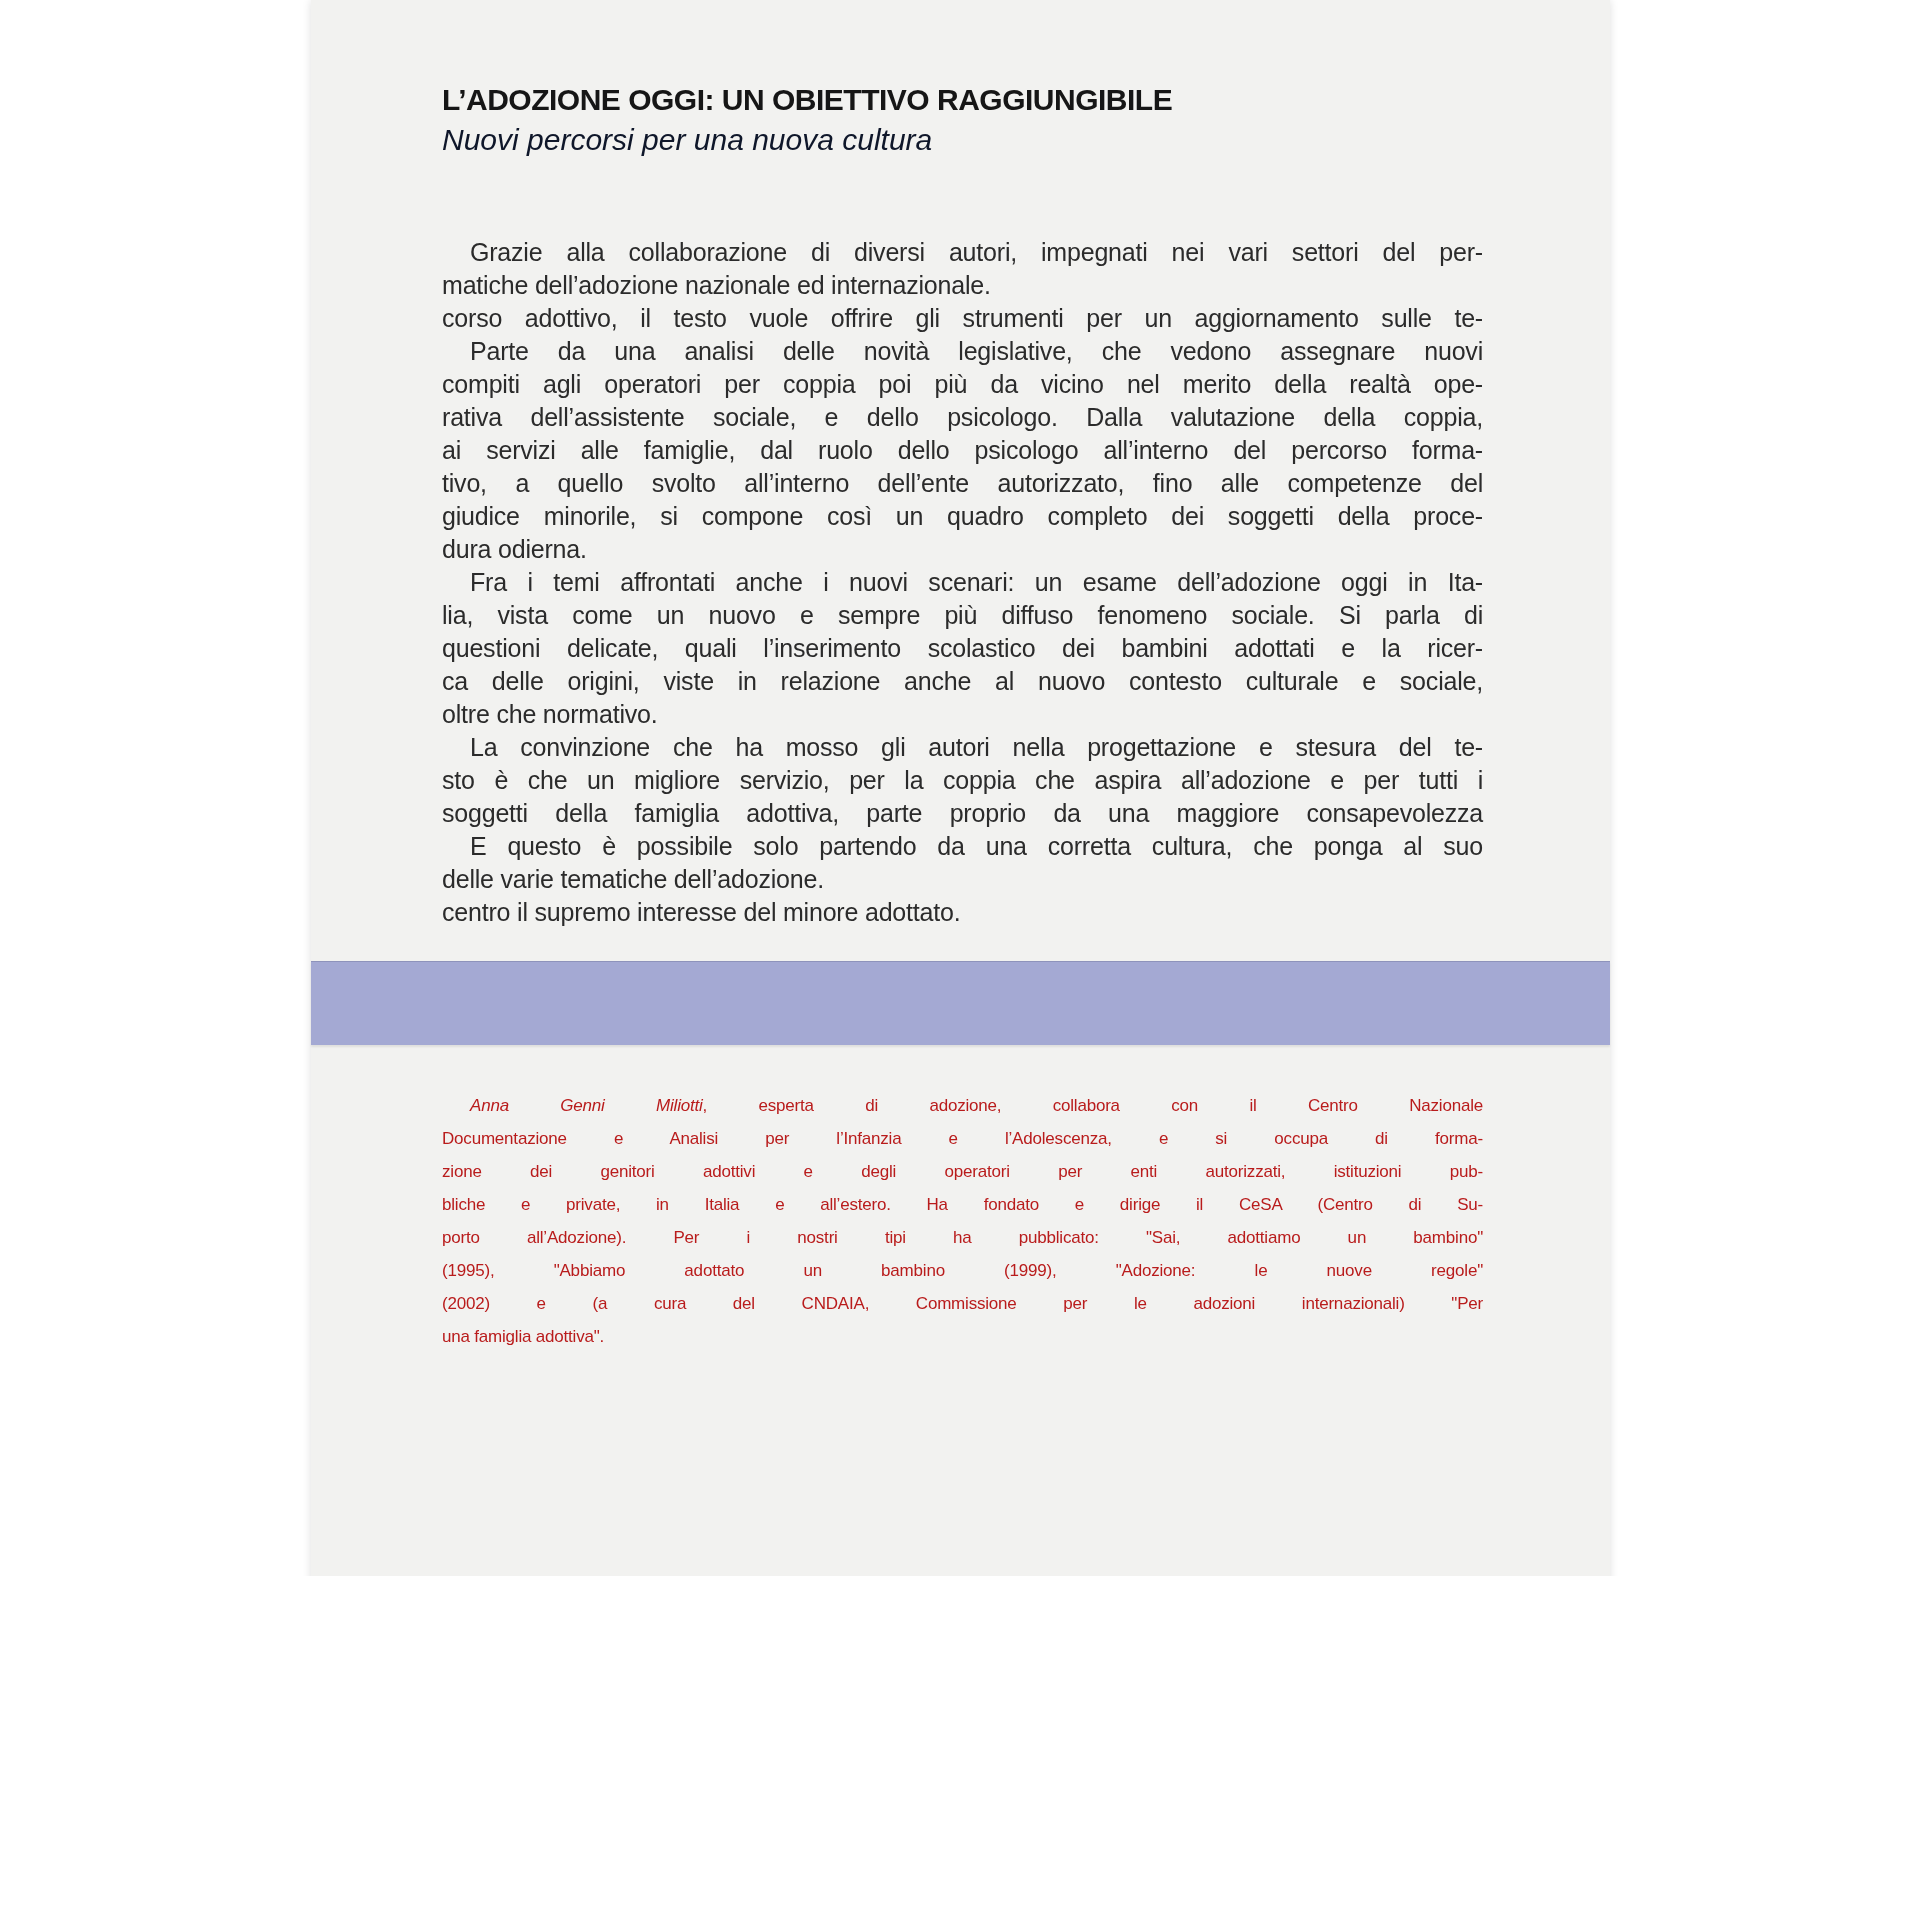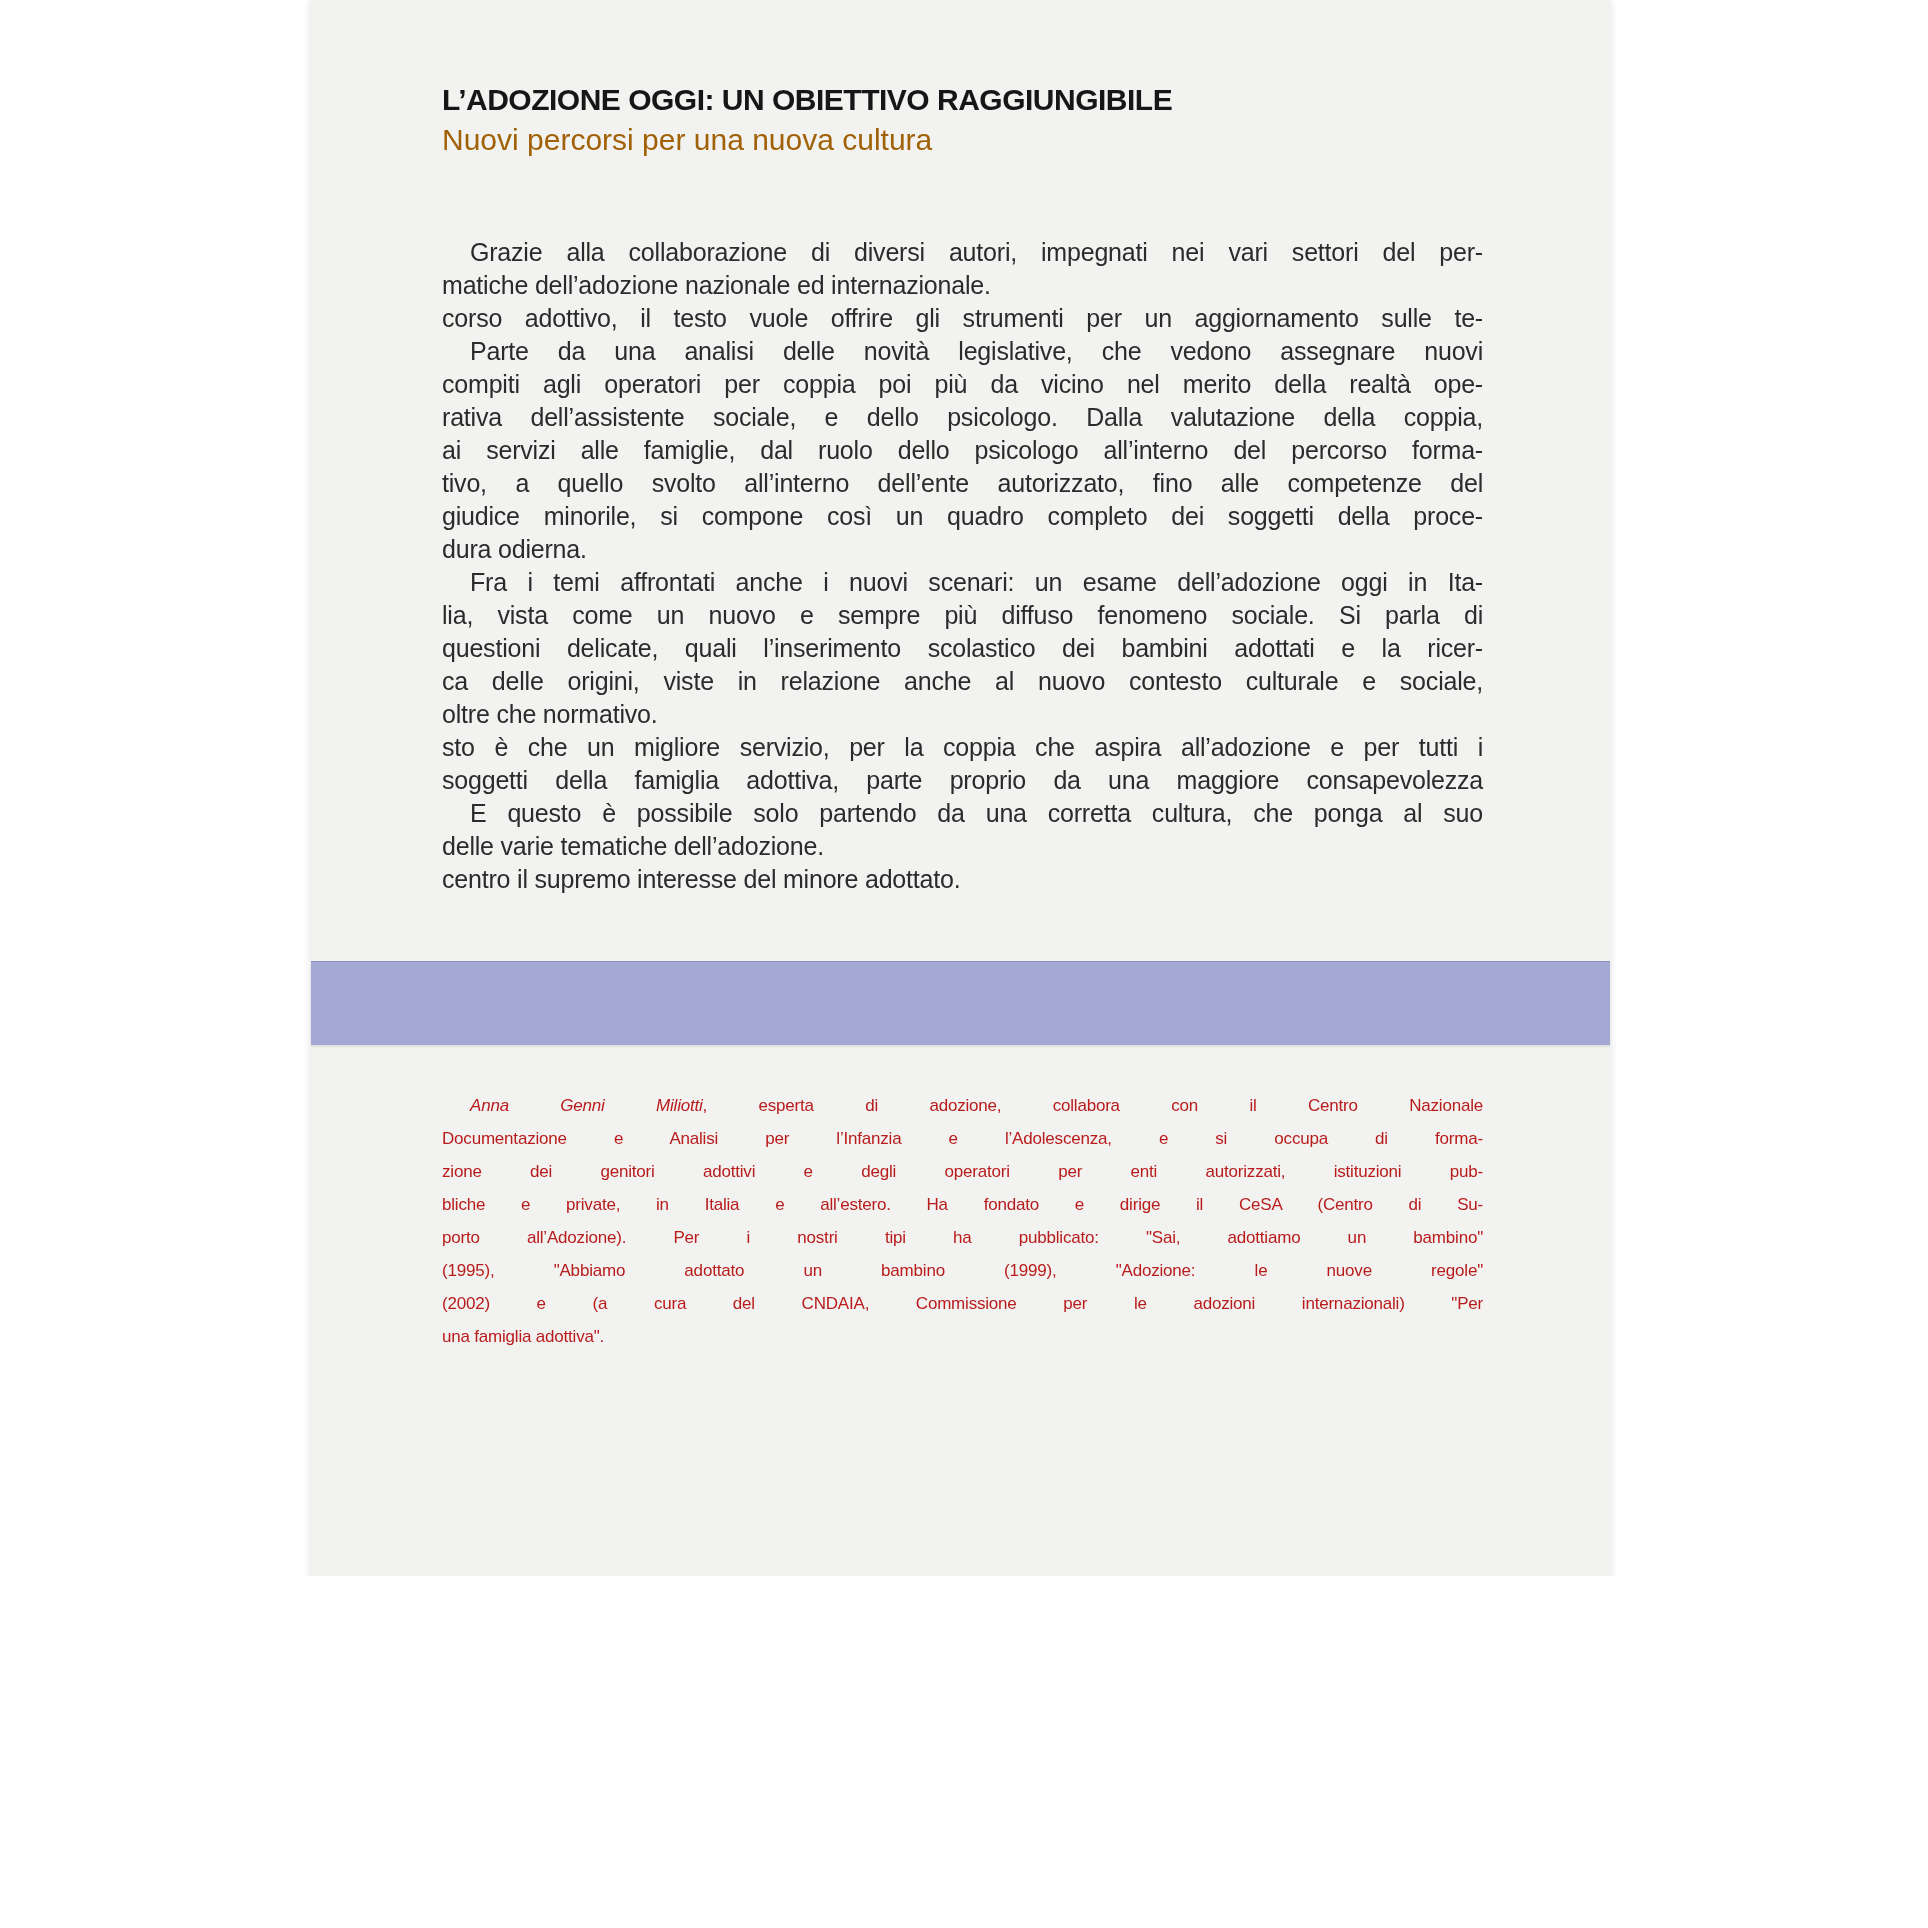--- a/index.html
+++ b/index.html
@@ -6,21 +6,21 @@
   .stage{position:relative;width:1928px;height:1576px;background:#ffffff;overflow:hidden;
          font-family:"Liberation Sans", sans-serif;}
   .cover{position:absolute;left:311px;top:0;width:1299px;height:1928px;
          background:#f2f2f0;box-shadow:0 0 8.3px rgba(0,0,0,0.13);}
   .cover::after{content:"";position:absolute;left:0;bottom:0;width:100%;height:3.7px;
          background:linear-gradient(to top, rgba(0,0,0,0.18), rgba(0,0,0,0));}
 
   .title-block{position:absolute;left:131px;top:78px;width:1089px;}
   .book-title{font-size:30px;font-weight:700;color:#161616;letter-spacing:-0.5px;
          line-height:43px;white-space:nowrap;}
-  .book-subtitle{font-size:30px;font-weight:400;color:#a16207;line-height:37px;white-space:nowrap;}
+  .book-subtitle{font-size:30px;font-weight:400;color:#0f172a;line-height:37px;white-space:nowrap;font-style:italic;}
 
   .body-text{position:absolute;left:131px;top:236px;width:1041px;color:#2b2b2b;
          font-size:25px;letter-spacing:-0.2px;}
   .bio-text{position:absolute;left:131px;top:1089px;width:1041px;color:#b91c1c;
          font-size:17px;letter-spacing:-0.2px;}
   .tline{height:33px;line-height:33px;text-align:justify;text-align-last:justify;
          white-space:normal;overflow:visible;}
   .tline.last{text-align:left;text-align-last:left;}
   .tline.indent{text-indent:28px;}
 
@@ -57,20 +57,21 @@
         <div class="tline">rativa dell’assistente sociale, e dello psicologo. Dalla valutazione della coppia,</div>
         <div class="tline">ai servizi alle famiglie, dal ruolo dello psicologo all’interno del percorso forma-</div>
         <div class="tline">tivo, a quello svolto all’interno dell’ente autorizzato, fino alle competenze del</div>
         <div class="tline">giudice minorile, si compone così un quadro completo dei soggetti della proce-</div>
         <div class="tline last">dura odierna.</div>
         <div class="tline indent">Fra i temi affrontati anche i nuovi scenari: un esame dell’adozione oggi in Ita-</div>
         <div class="tline">lia, vista come un nuovo e sempre più diffuso fenomeno sociale. Si parla di</div>
         <div class="tline">questioni delicate, quali l’inserimento scolastico dei bambini adottati e la ricer-</div>
         <div class="tline">ca delle origini, viste in relazione anche al nuovo contesto culturale e sociale,</div>
         <div class="tline last">oltre che normativo.</div>
+        <div class="tline indent">La convinzione che ha mosso gli autori nella progettazione e stesura del te-</div>
         <div class="tline">sto è che un migliore servizio, per la coppia che aspira all’adozione e per tutti i</div>
         <div class="tline">soggetti della famiglia adottiva, parte proprio da una maggiore consapevolezza</div>
         <div class="tline indent">E questo è possibile solo partendo da una corretta cultura, che ponga al suo</div>
         <div class="tline last">delle varie tematiche dell’adozione.</div>
         <div class="tline last">centro il supremo interesse del minore adottato.</div>
       </div>
 
     <div class="band" id="band" style="background: rgb(164, 169, 211);"></div>
 
     <div class="bio-text" id="bio">

